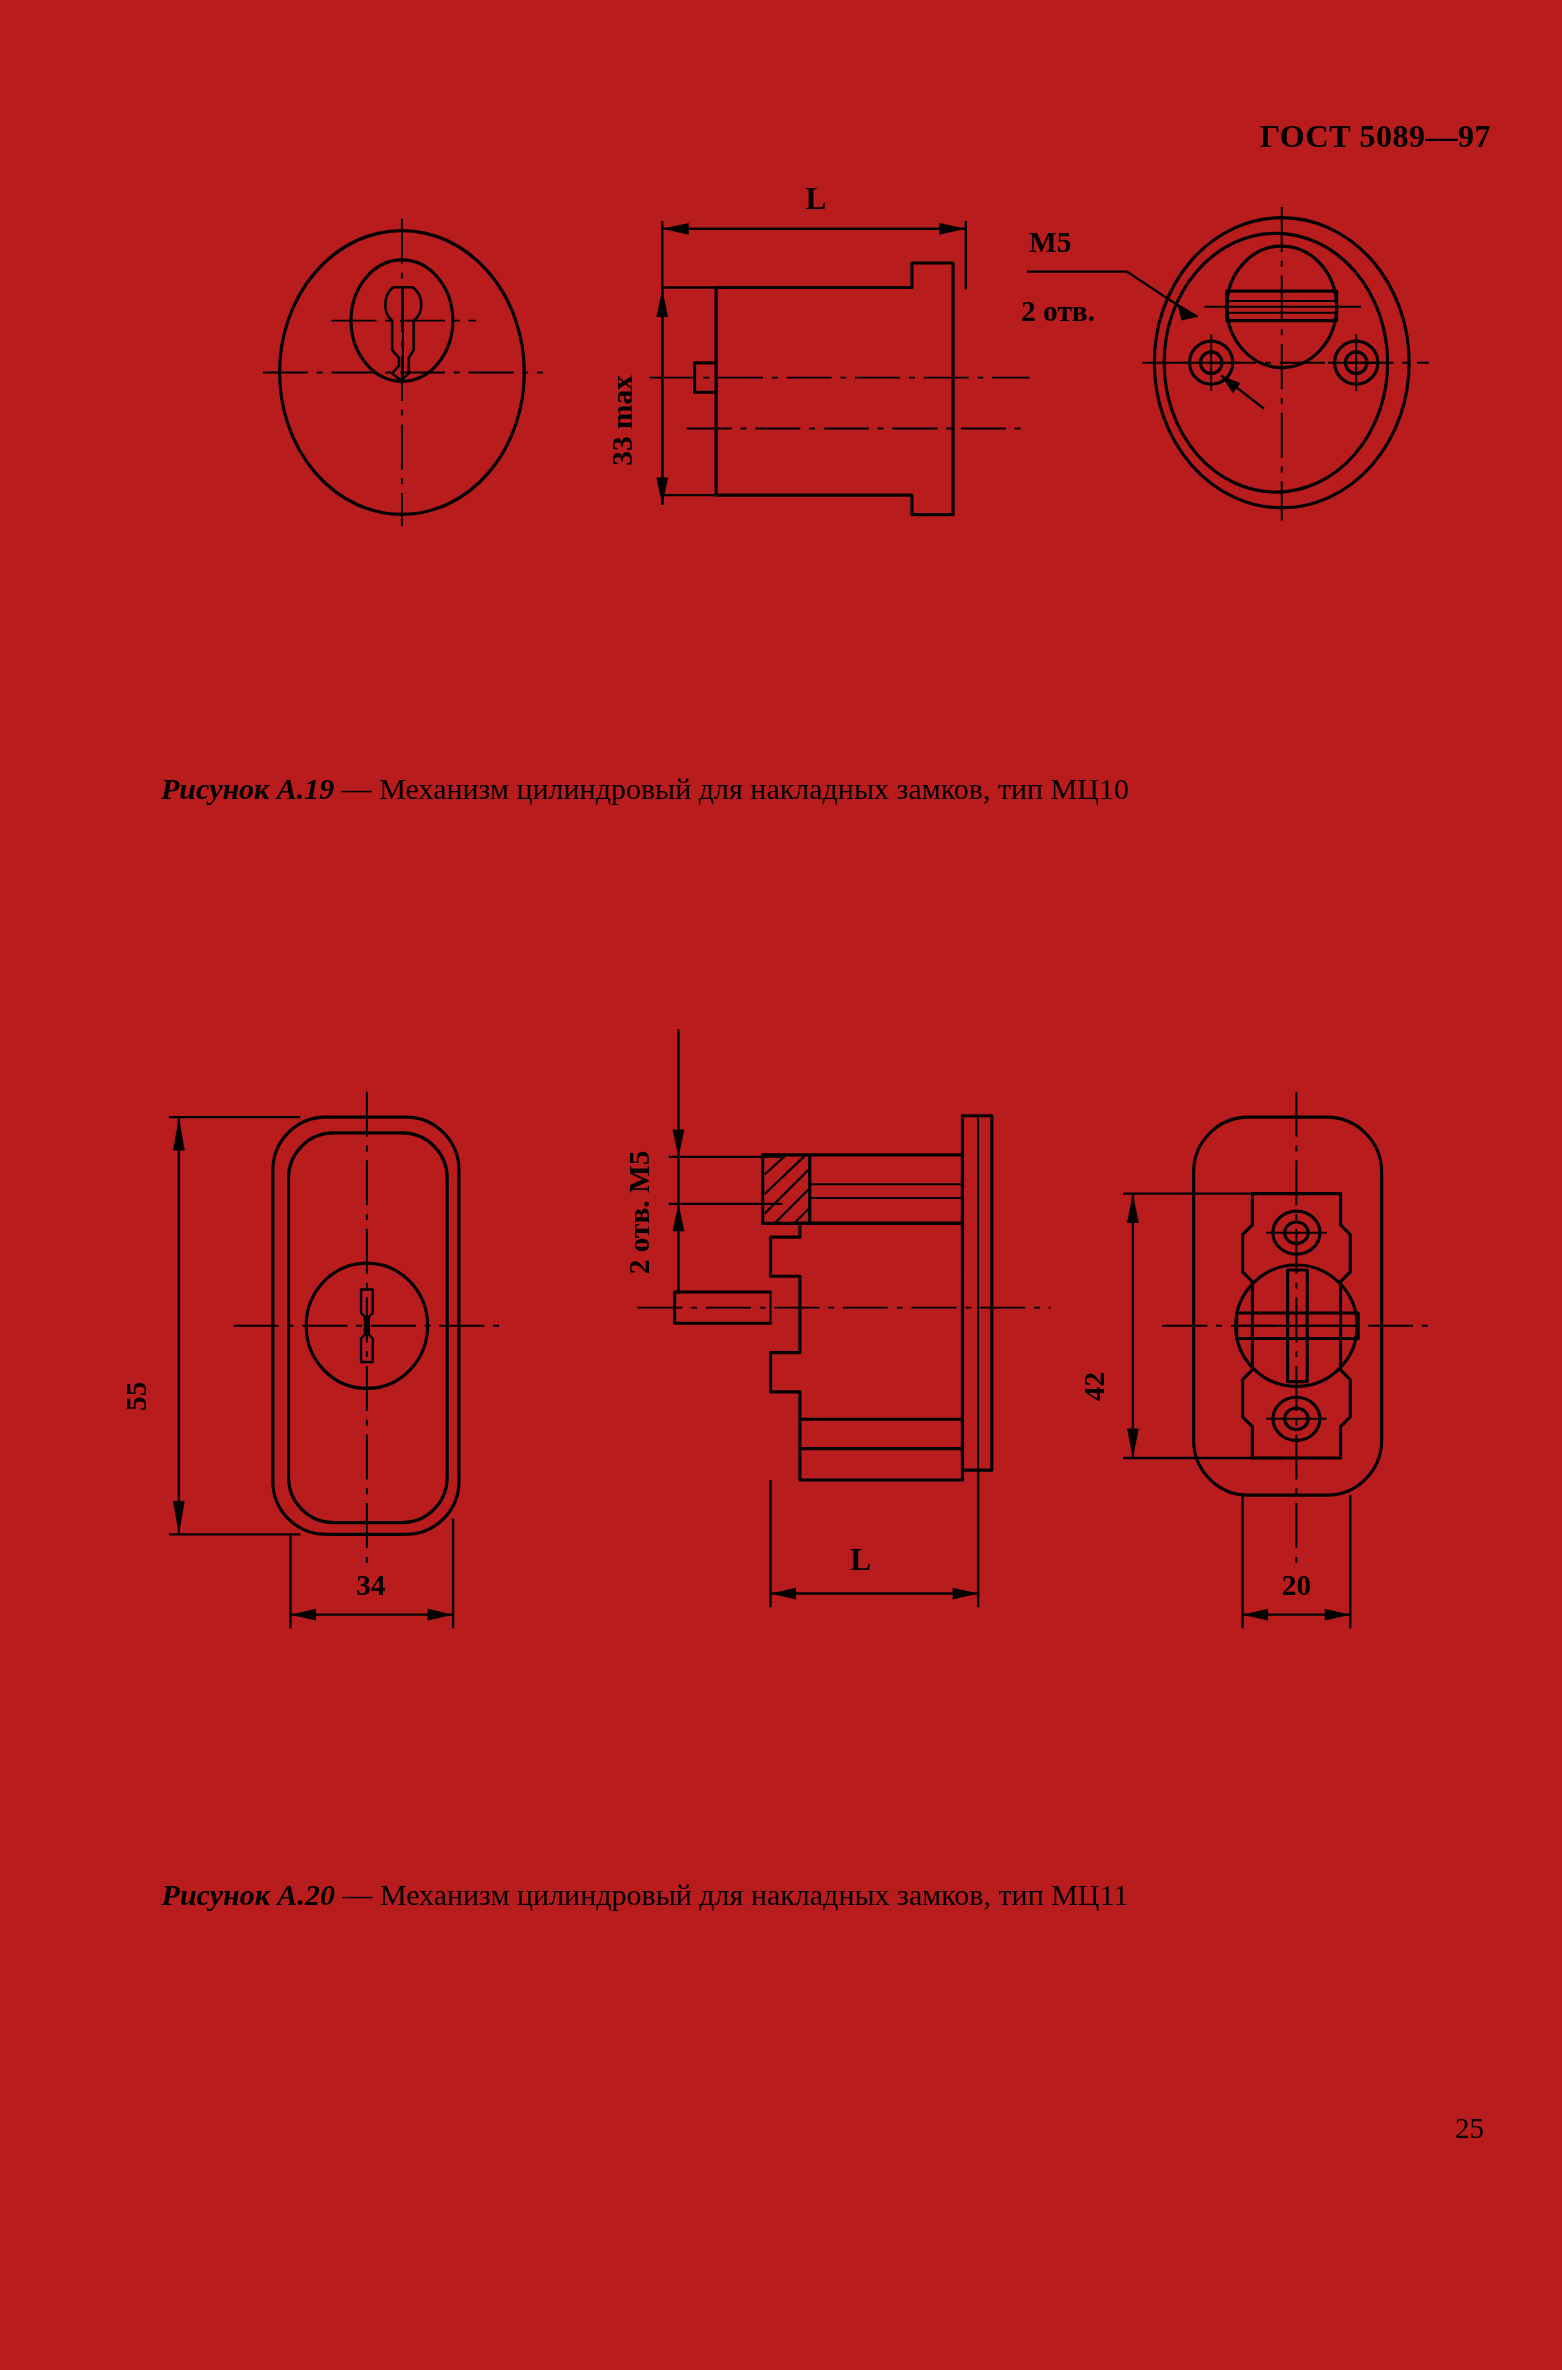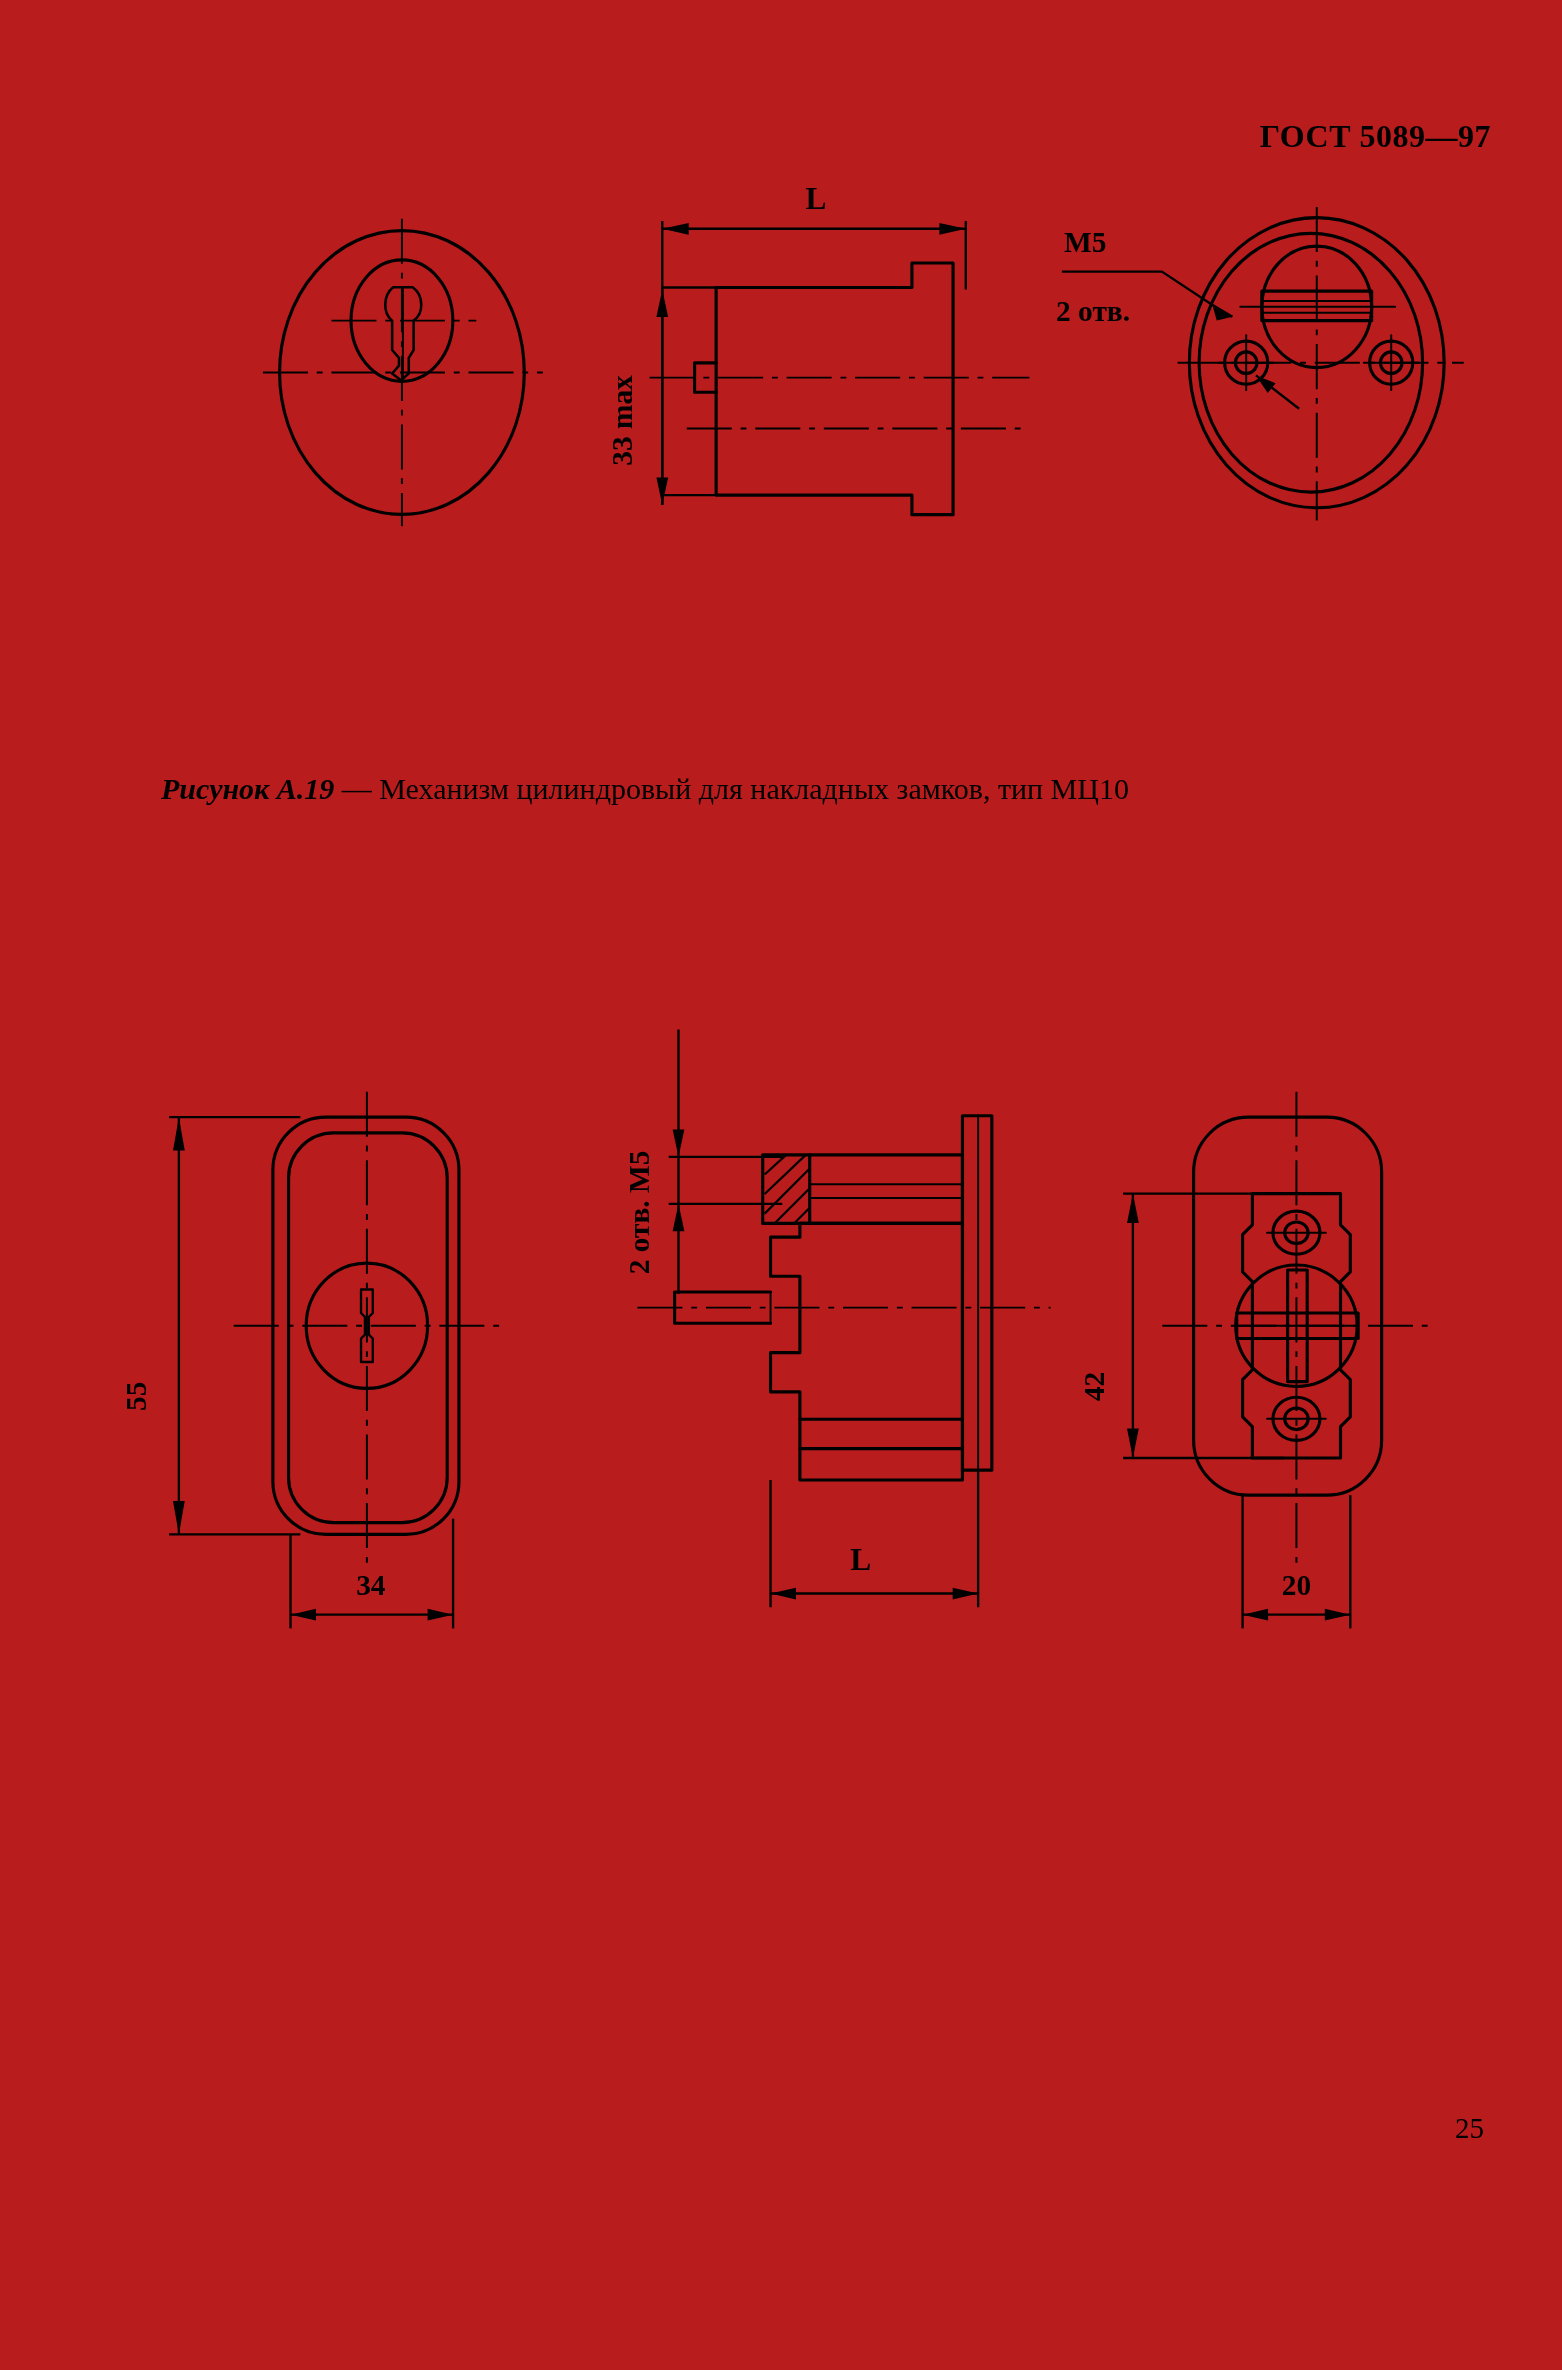--- a/index.html
+++ b/index.html
@@ -178,21 +178,21 @@
           <line class="thin" x1="110" y1="195" x2="110" y2="225"></line>
 
           <line class="center" x1="42" y1="210" x2="430" y2="210"></line>
           <line class="center" x1="80" y1="262" x2="430" y2="262"></line>
 
           <line class="dimline" x1="55" y1="118" x2="110" y2="118"></line>
           <line class="dimline" x1="55" y1="330" x2="110" y2="330"></line>
         </svg>
       </div>
 
-      <div class="view" style="left:1054px; top:29px;">
+      <div class="view" style="left:1019px; top:29px;">
         <svg width="451" height="343" viewBox="0 0 460 350">
 
           <text class="dimtext" x="10" y="52">M5</text>
           <text class="dimtext" x="2" y="122">2 отв.</text>
 
           <path class="dimline" d="M8 72 L110 72 L160 105 L182 118"></path>
           <polygon points="182,118 162,108 166,122" fill="#000"></polygon>
 
           <path class="dimline" d="M206 178 L250 212"></path>
           <polygon points="206,178 226,186 218,196" fill="#000"></polygon>
@@ -360,17 +360,20 @@
             <polygon points="288,548 262,542 262,554" fill="#000"></polygon>
             <line class="dimline" x1="178" y1="426" x2="178" y2="562"></line>
             <line class="dimline" x1="288" y1="426" x2="288" y2="562"></line>
           </g>
         </svg>
       </div>
 
     </div>
   </div>
 
+  <div class="caption" id="caption-a20">
+    <span class="fignum">Рисунок А.20</span><span class="captext"> </span><span class="captext">—</span><span class="captext"> </span><span class="captext">Механизм цилиндровый для накладных замков, тип МЦ11</span>
+  </div>
 
   <div class="page-number">25</div>
 
 </div>
 
 
 </body></html>

